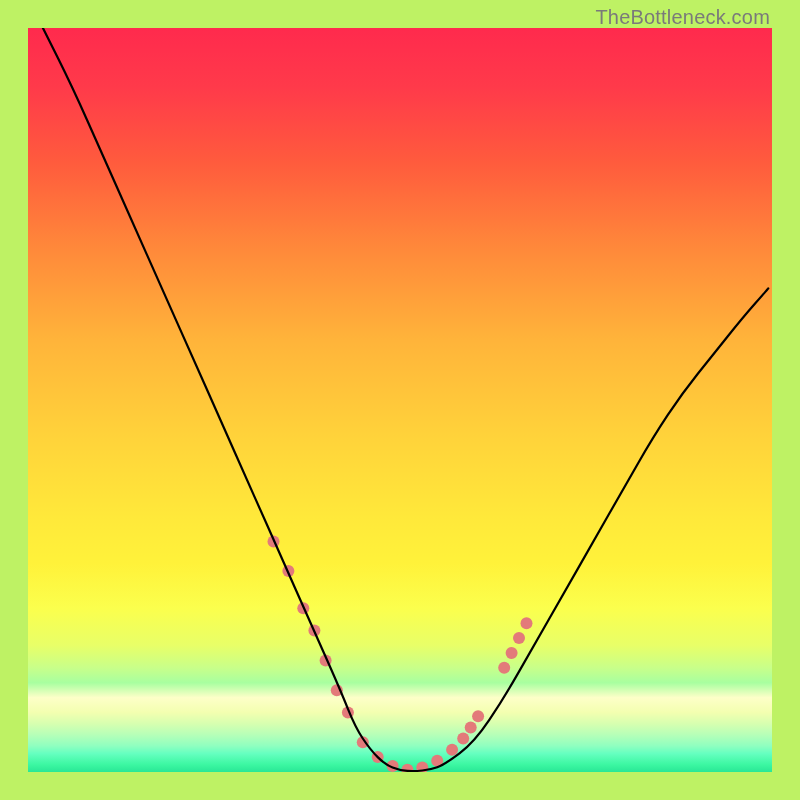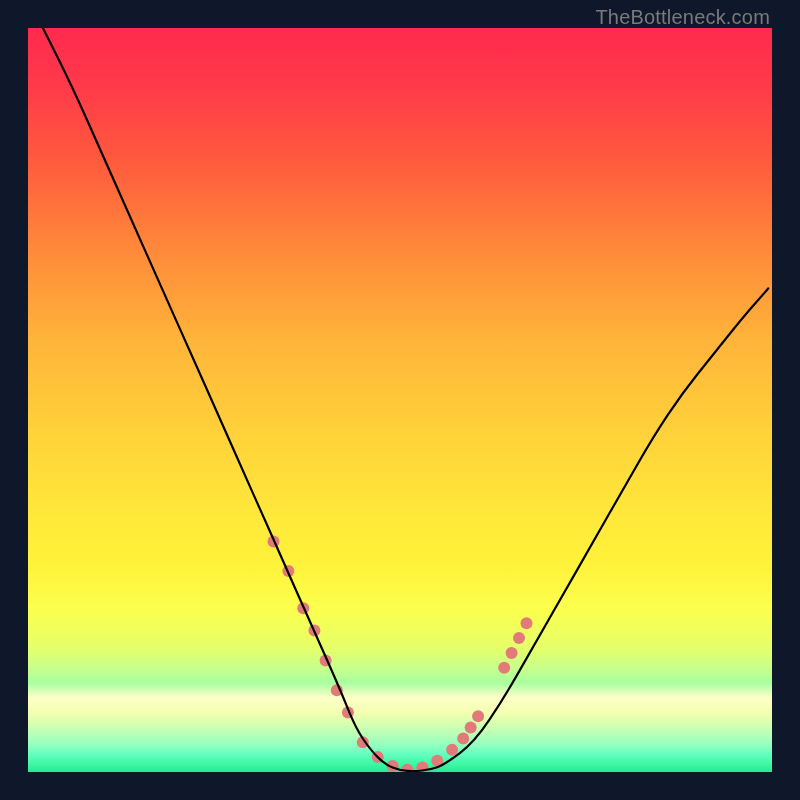--- a/index.html
+++ b/index.html
@@ -8,21 +8,21 @@
     width: 800px;
     height: 800px;
     overflow: hidden;
     background: #000;
     font-family: Arial, Helvetica, sans-serif;
   }
   .frame {
     position: relative;
     width: 800px;
     height: 800px;
-    background: #0f172a;
+    background: #bef264;
   }
   .plot {
     position: absolute;
     left: 28px;
     top: 28px;
     width: 744px;
     height: 744px;
     background: linear-gradient(
       to bottom,
       #ff2a4d 0%,

